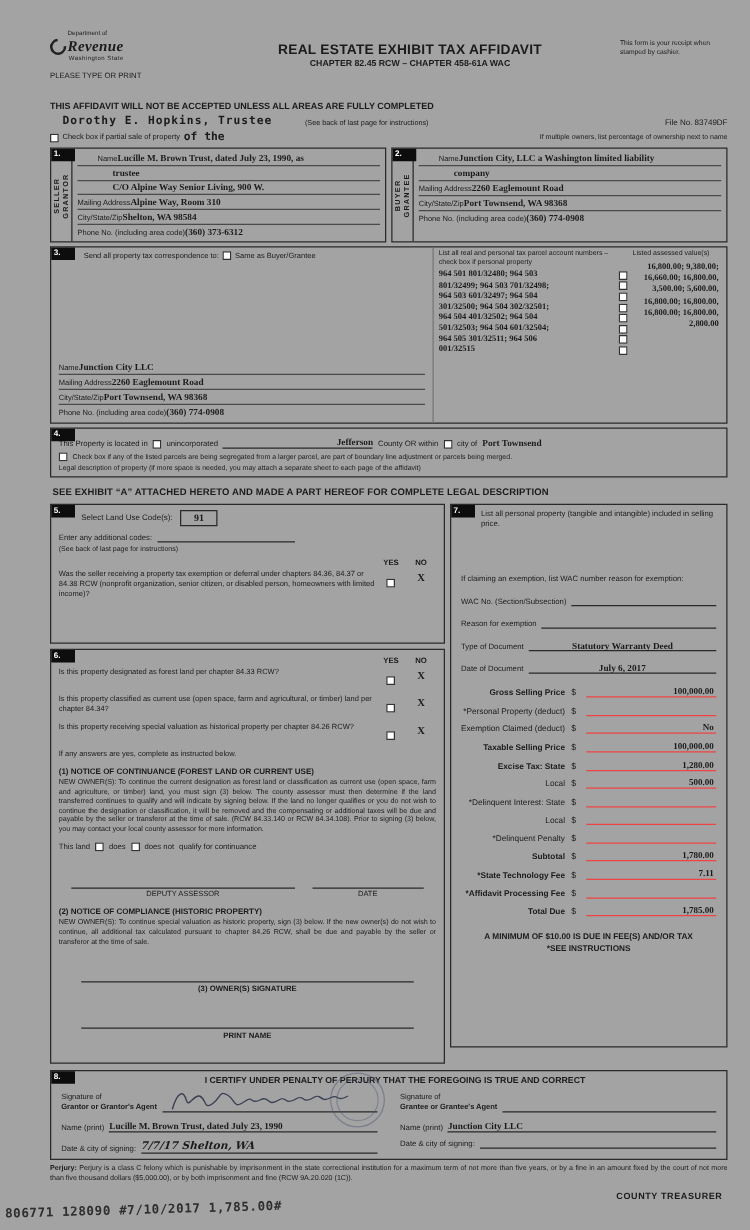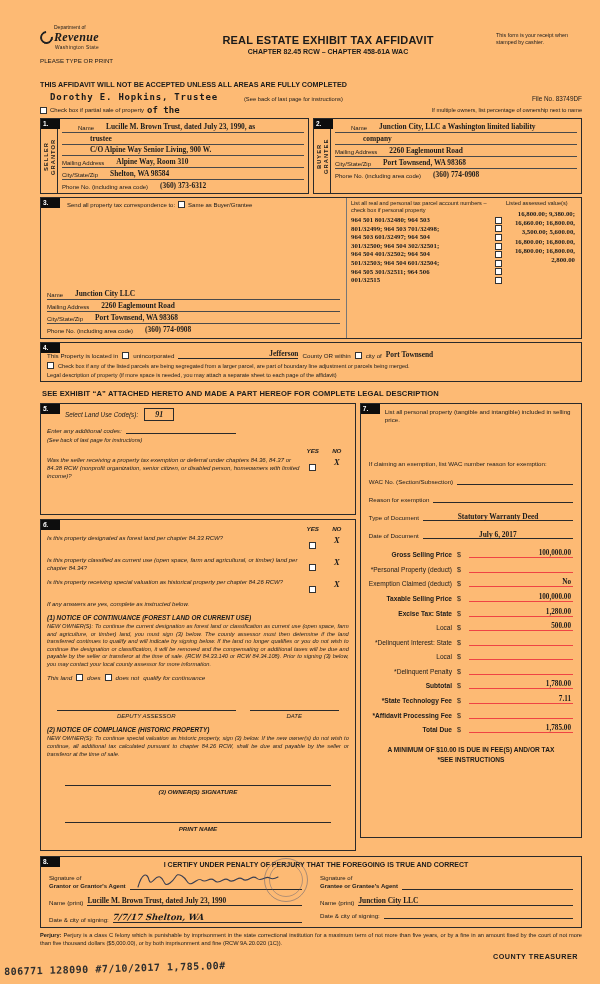--- a/index.html
+++ b/index.html
@@ -1,17 +1,17 @@
 <!DOCTYPE html>
 <html><head>
 <meta charset="utf-8">
 <style>
   * { margin:0; padding:0; box-sizing:border-box; }
   html,body { background:#e9e9e6; }
-  .page { position:relative; width:600px; height:984px; margin:0 auto; background:#fdba74;
+  .page { position:relative; width:600px; height:984px; margin:0 auto; background:#a3a3a3;
           font-family:"Liberation Sans", sans-serif; color:#1b1b1b; padding:24px 18px 0 40px; overflow:hidden; }
   .b { font-weight:bold; }
   .lab { font-size:6px; }
   .tiny { font-size:5.6px; }
   .val { font-family:"Liberation Serif", serif; font-weight:700; font-size:7.4px; }
   .ul { border-bottom:1px solid #2a2a2a; }
   .grow { flex:1; min-width:0; }
   .chk { flex:none; display:inline-block; width:7px; height:7px; border:1px solid #333; background:#fff; vertical-align:middle; }
   .xm { font-family:"Liberation Serif", serif; font-weight:700; font-size:8.5px; line-height:8px; }
   .badge { position:absolute; top:0; left:0; background:#0d0d0d; color:#fff; font-size:6.5px; font-weight:bold;
@@ -40,21 +40,21 @@
   .file-no { margin-left:auto; font-size:6.4px; }
   .partial-row { display:flex; align-items:center; gap:3px; margin-top:3px; }
   .multi-owner { margin-left:auto; font-size:5.6px; }
 
   
   .sec12 { display:flex; gap:4px; margin-top:3px; }
   .party-box { flex:1; height:76px; display:flex; }
   .vside { display:flex; border-right:1px solid #2a2a2a; padding:3px 1px 2px 2px; gap:1px; }
   .vtxt { writing-mode:vertical-rl; transform:rotate(180deg); font-size:5.8px; font-weight:bold; letter-spacing:1px; text-align:center; }
   .party-fields { flex:1; display:flex; flex-direction:column; padding:2px 4px 2px 4px; }
-  .prow { display:flex; align-items:flex-end; gap:12px; border-bottom:1px solid #4a4a4a; padding:1px 0 1px 0; min-height:10px; }
+  .prow { display:flex; align-items:flex-end; gap:0; border-bottom:1px solid #4a4a4a; padding:1px 0 1px 0; min-height:10px; }
   .prow:last-child { border-bottom:none; }
   .pname { padding-left:16px; }
 
   
   .sec3 { margin-top:3px; height:142px; display:flex; }
   .sec3-left { width:305px; display:flex; flex-direction:column; padding:3px 6px 3px 6px; }
   .send-line { display:flex; align-items:center; gap:3px; font-size:6px; padding-left:20px; }
   .sec3-left .sp { flex:1; }
   .sec3-mid { width:158px; padding:2px 2px 2px 4px; border-left:1px solid #777; }
   .list-hdr { font-size:5.6px; line-height:1.25; margin-bottom:2px; }
@@ -66,21 +66,21 @@
 
   
   .sec4 { margin-top:3px; padding:3px 6px 3px 6px; }
   .s4row { display:flex; align-items:flex-end; gap:4px; font-size:6.2px; margin-top:3px; }
   .s4row1 { padding-left:20px; }
   .w-county { width:120px; text-align:right; }
   .exhibit { font-size:7.6px; font-weight:bold; margin:7px 0 5px 2px; letter-spacing:0.1px; }
 
   
   .sec567 { display:flex; gap:4px; align-items:stretch; }
-  .col-left { width:365px; display:flex; flex-direction:column; gap:4px;font-style:italic; }
+  .col-left { width:365px; display:flex; flex-direction:column; gap:4px; }
   .sec5 { height:112px; padding:4px 6px 2px 6px; }
   .sec6 { height:332px; padding:4px 6px 2px 6px; }
   .sec7 { flex:1; height:435px; padding:4px 8px 2px 8px; display:flex; flex-direction:column; }
   .s5row1 { display:flex; align-items:center; gap:6px; padding-left:18px; font-size:6.4px; }
   .code-box { border:1px solid #2a2a2a; padding:1px 10px; font-family:"Liberation Serif",serif; font-weight:700; font-size:8px; }
   .s5add { display:flex; align-items:flex-end; gap:4px; font-size:6.2px; margin-top:5px; }
   .s5add .ul { width:110px; height:8px; }
   .yn-head { display:flex; justify-content:flex-end; font-size:6.2px; font-weight:bold; gap:0; margin-top:4px; }
   .yn-head span { width:24px; text-align:center; }
   .qrow { display:flex; align-items:flex-start; margin-top:3px; }

